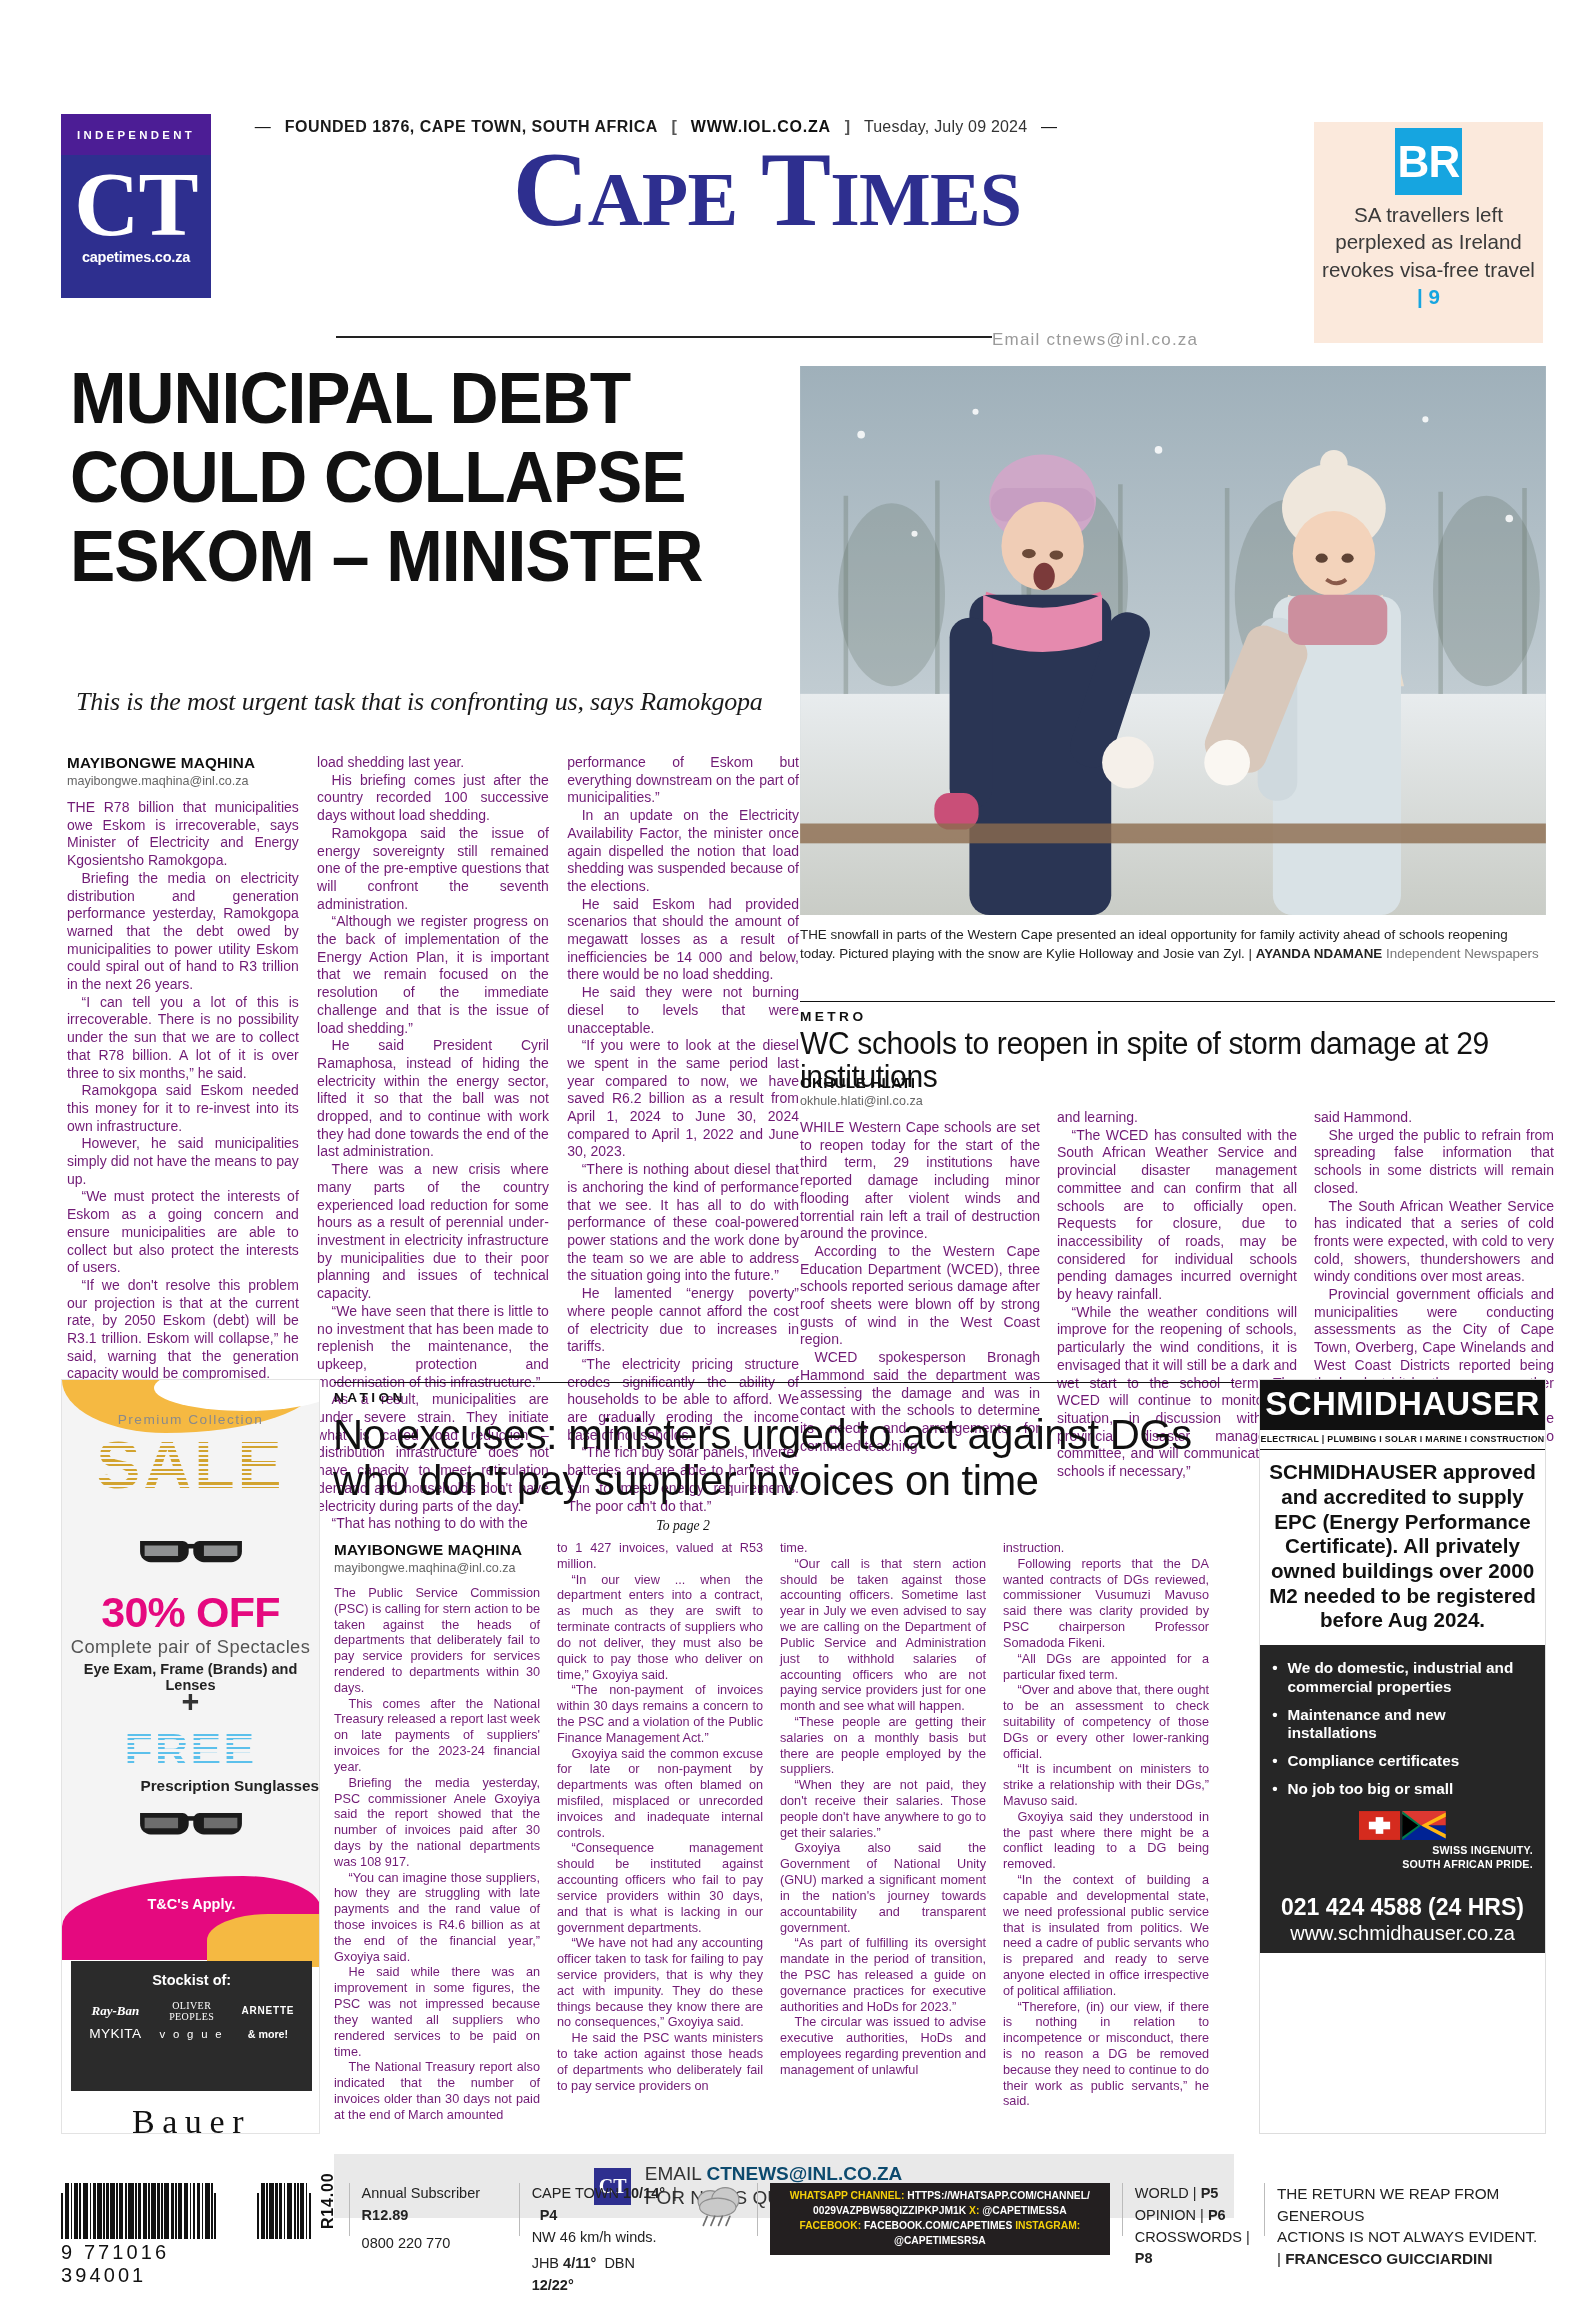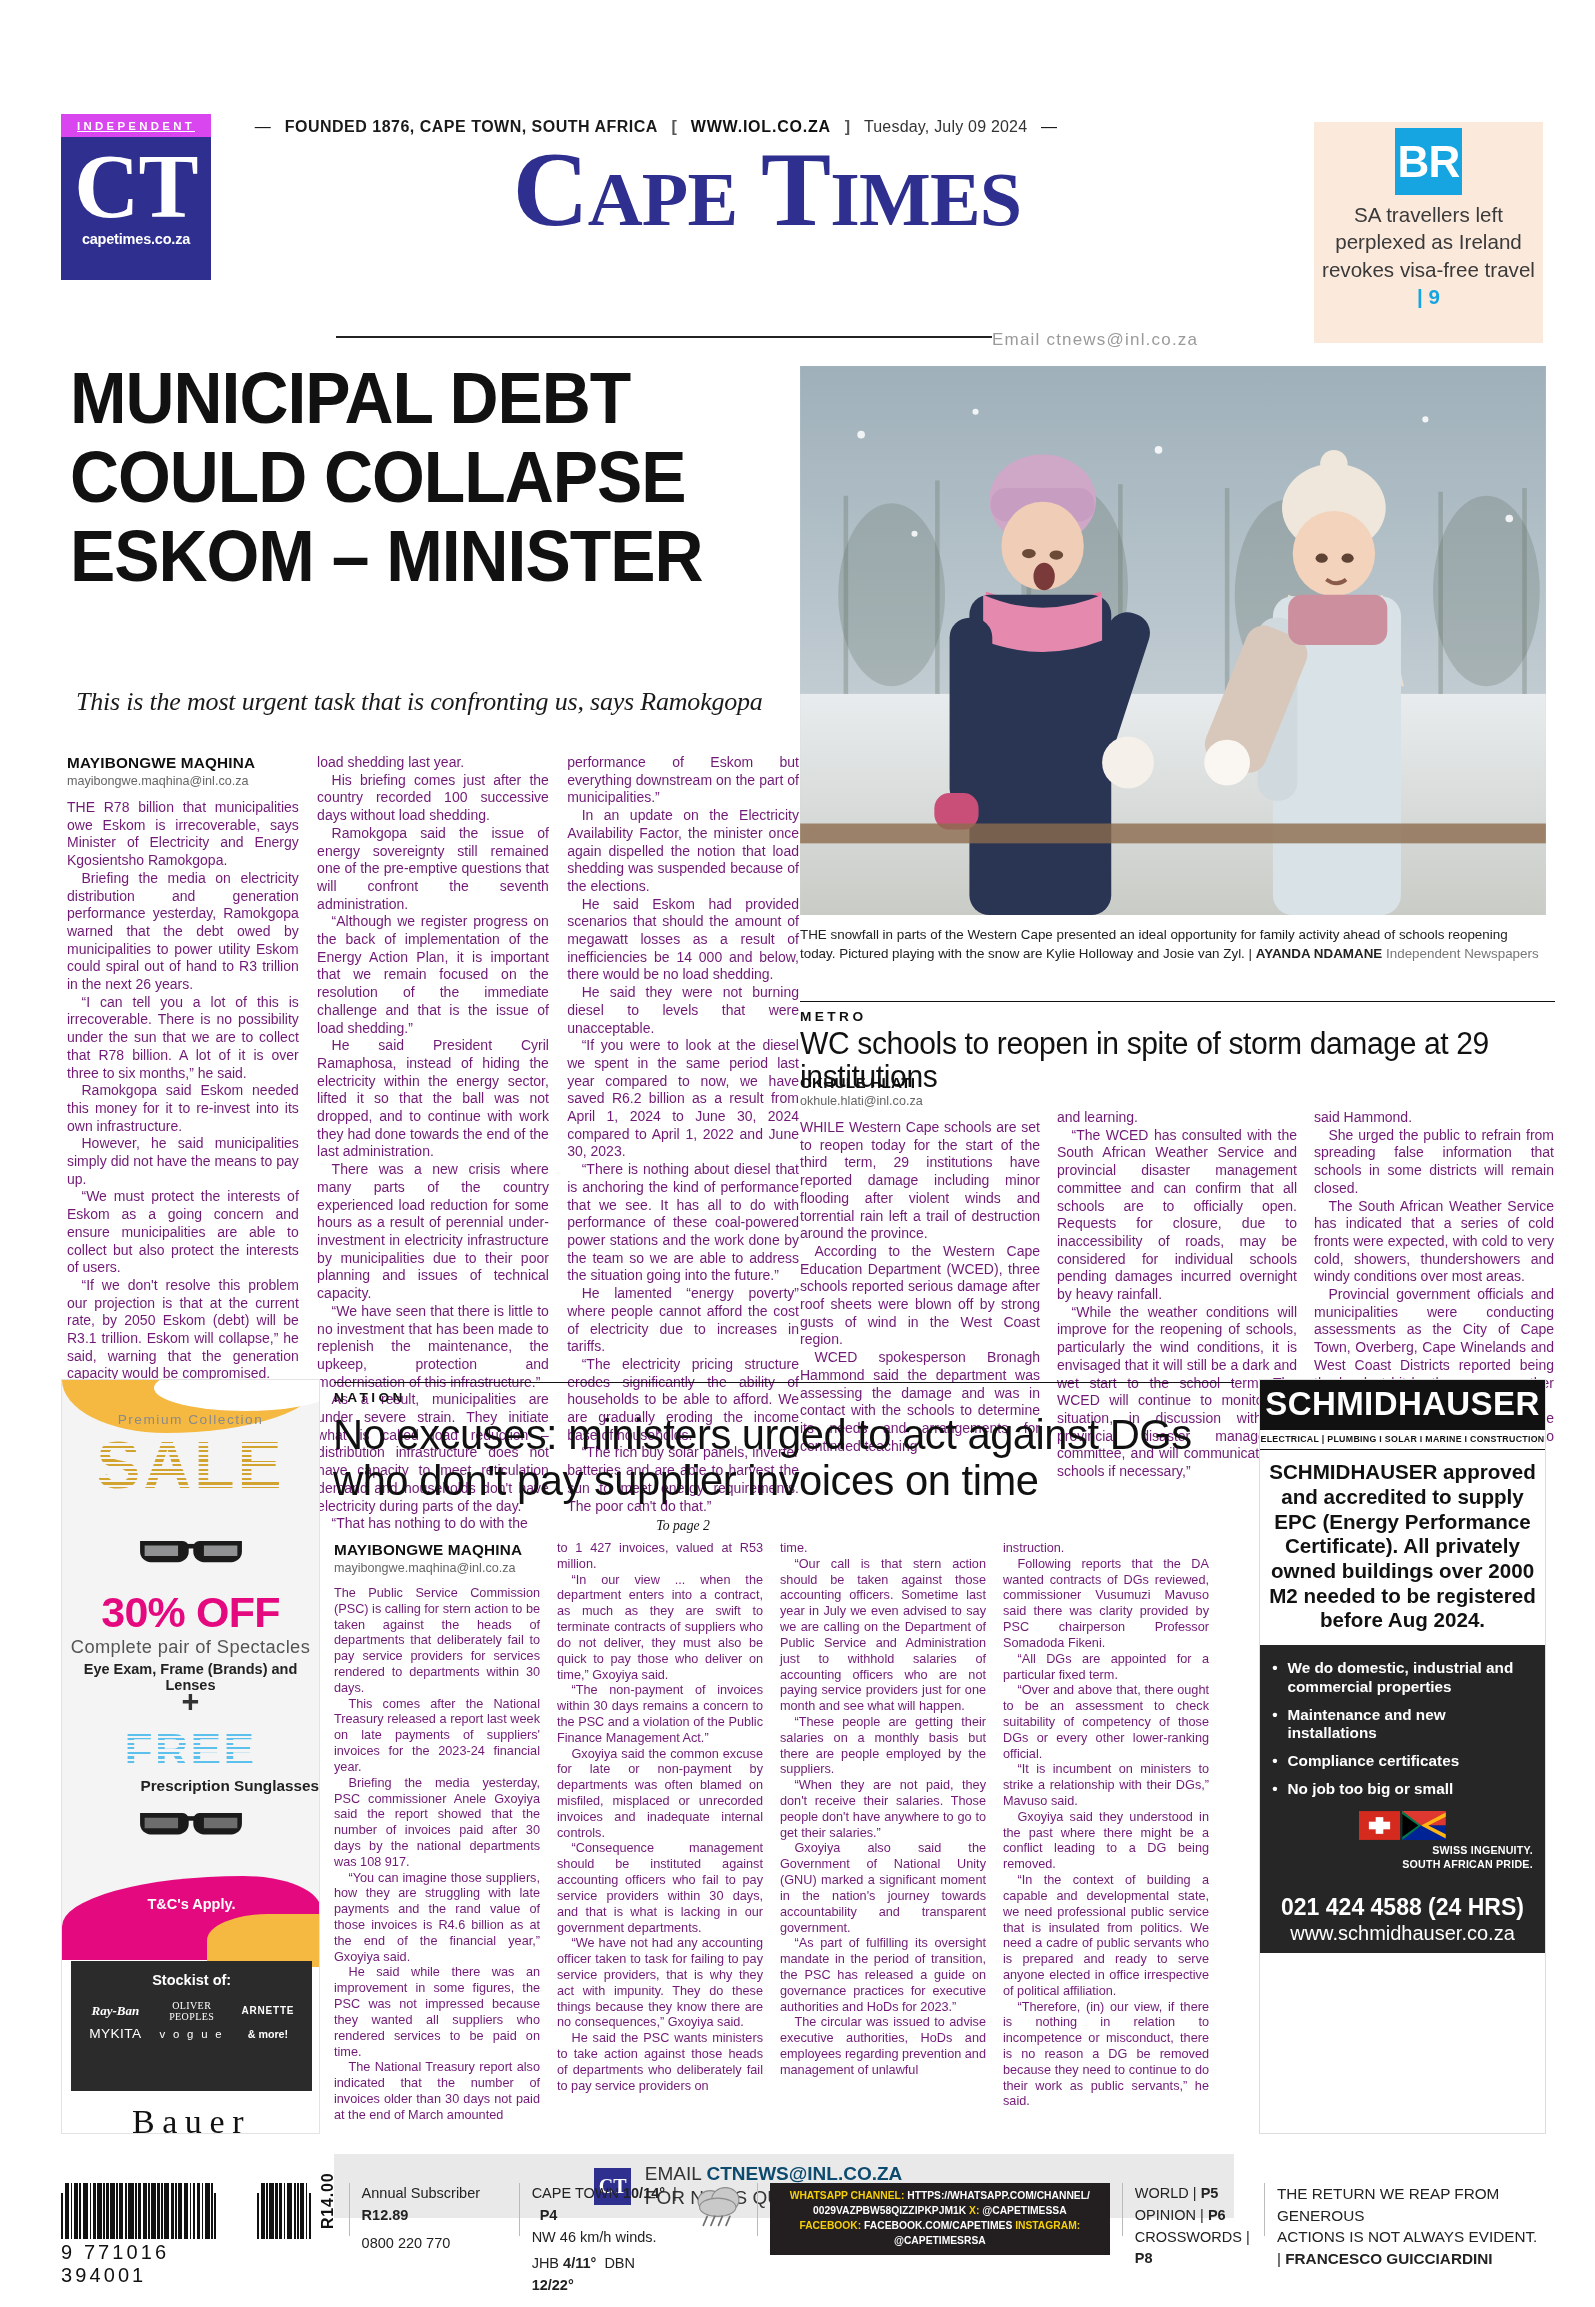--- a/index.html
+++ b/index.html
@@ -21,23 +21,23 @@
     font-family:"Liberation Sans Narrow","Liberation Sans",sans-serif;
   }
   .topstrip .founded { font-weight:600; color:#1a1a1a; letter-spacing:0.5px; }
   .topstrip .brk { color:#555; font-weight:700; }
   .topstrip .url { font-weight:800; letter-spacing:0.8px; }
   .topstrip .date { color:#333; }
 
   
   .ctflag { position:absolute; left:61px; top:114px; width:150px; height:171px; }
   .ctflag .indep {
-    height:23px; background:#d946ef; color:#fff;
+    height:41px; background:#4c1d95; color:#fff;
     display:flex; align-items:center; justify-content:center;
-    font-size:11.4px; letter-spacing:3.3px; font-weight:700;text-decoration:underline;
+    font-size:11.4px; letter-spacing:3.3px; font-weight:700;
   }
   .ctflag .blue {
     height:143px; background:#2e2f8f; color:#fff;
     display:flex; flex-direction:column; align-items:center; justify-content:flex-start;
     padding-top:1.5px;
   }
   .ctflag .ct {
     font-family:"Liberation Serif", serif; font-weight:700;
     font-size:90px; line-height:1.06; letter-spacing:-0.8px;
   }

